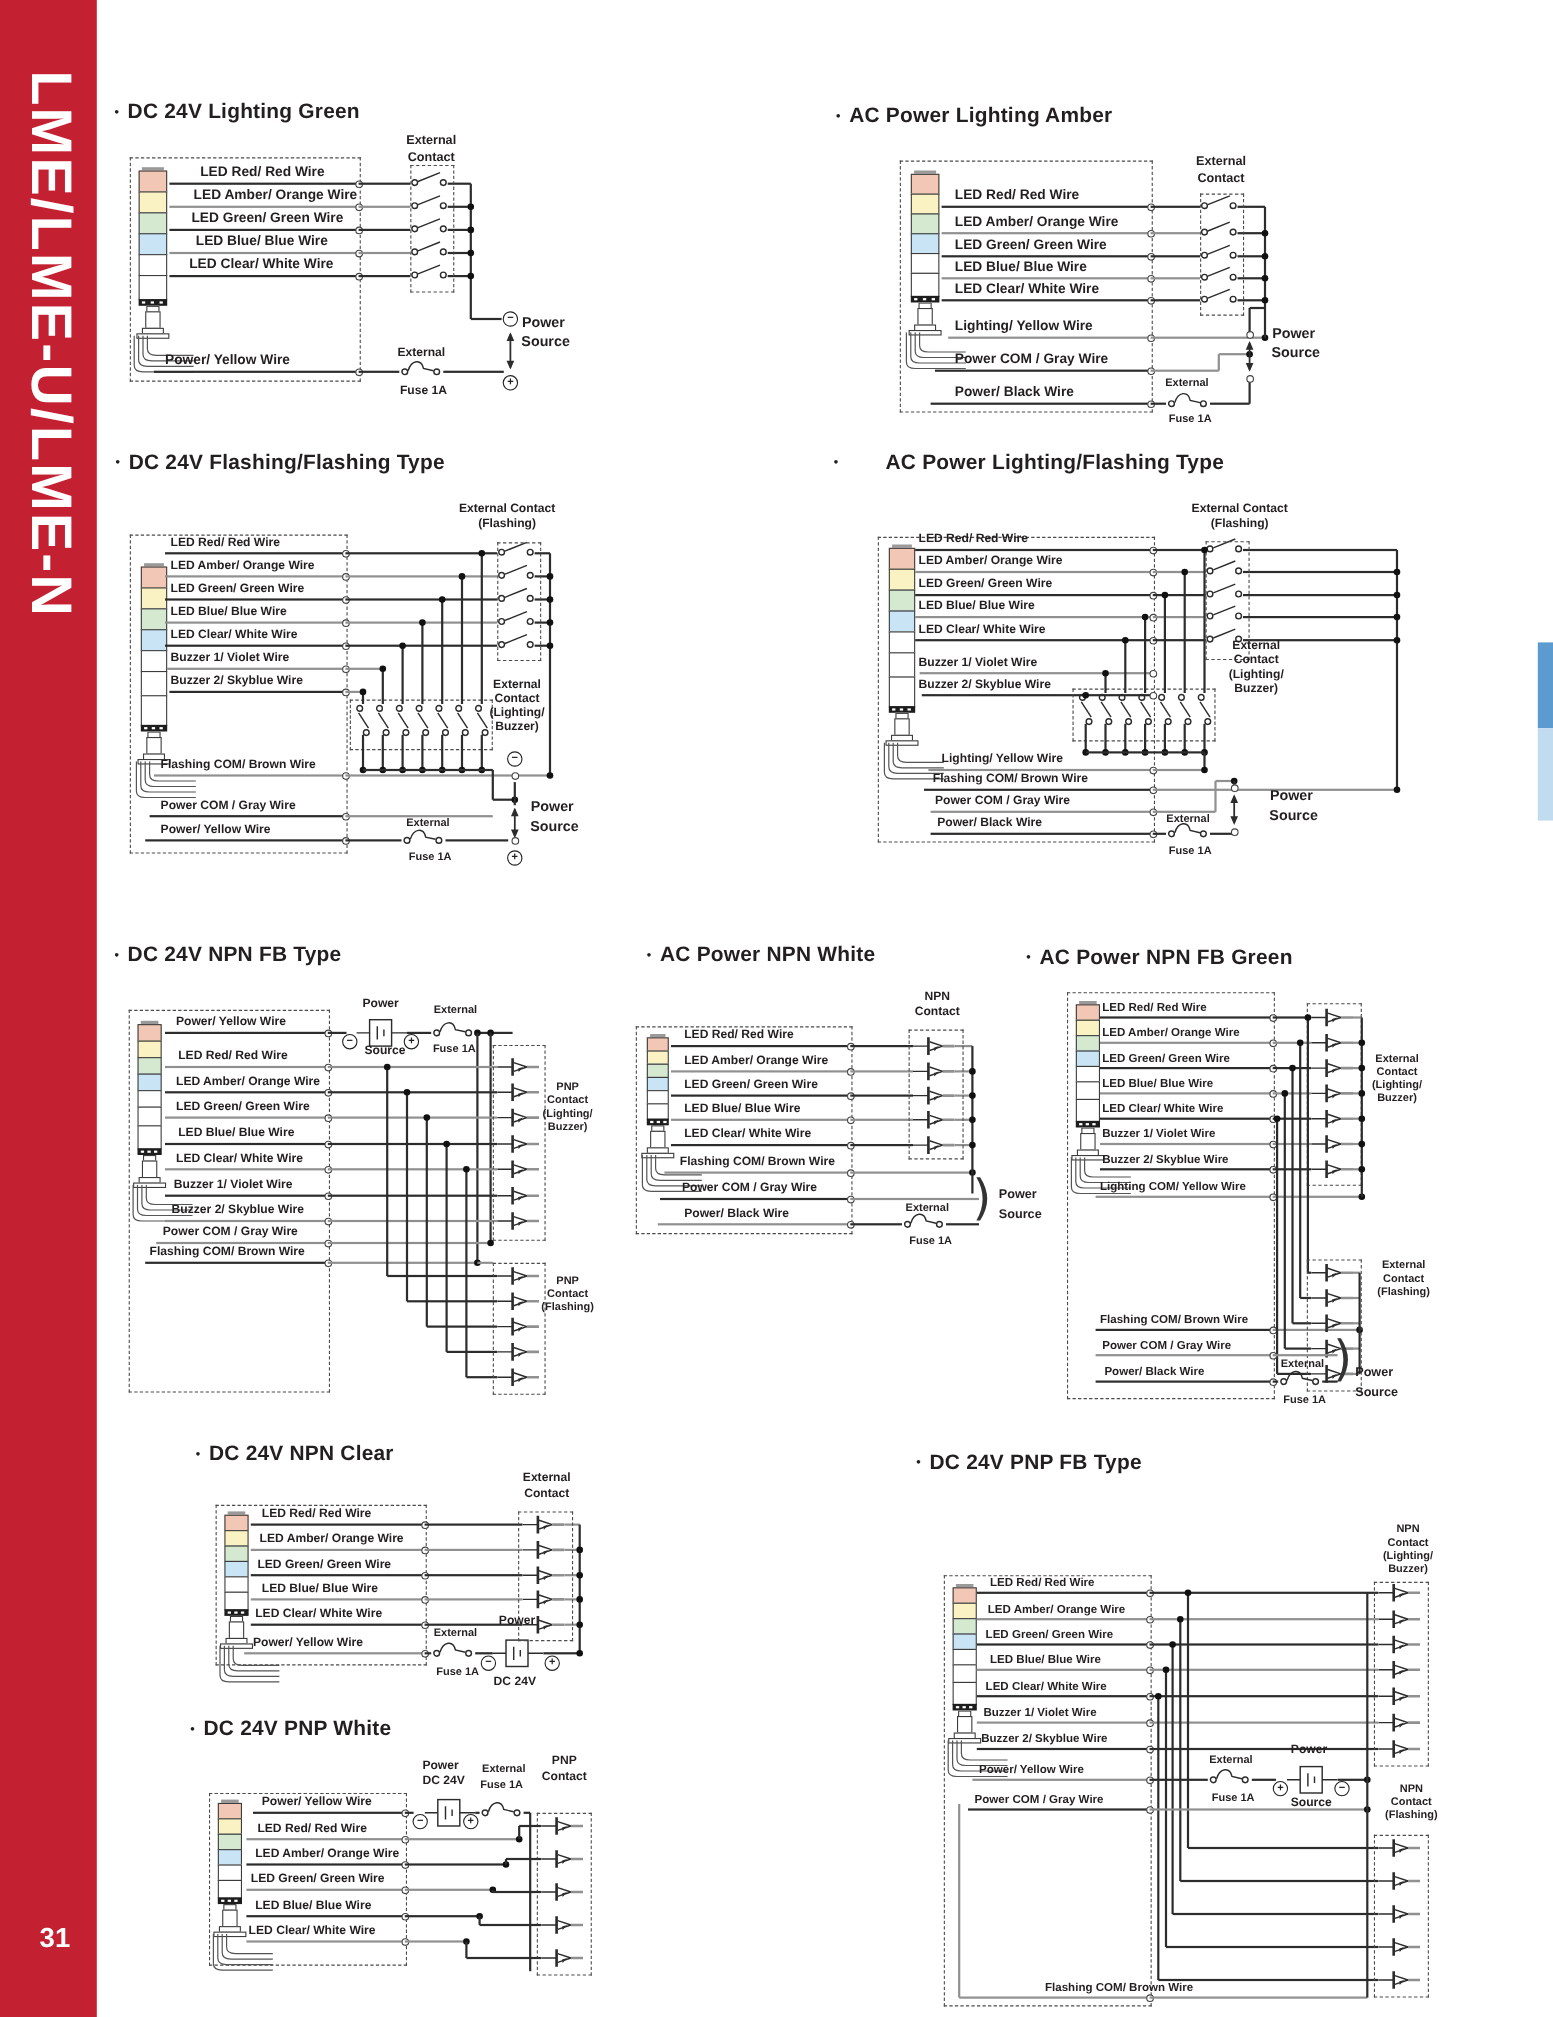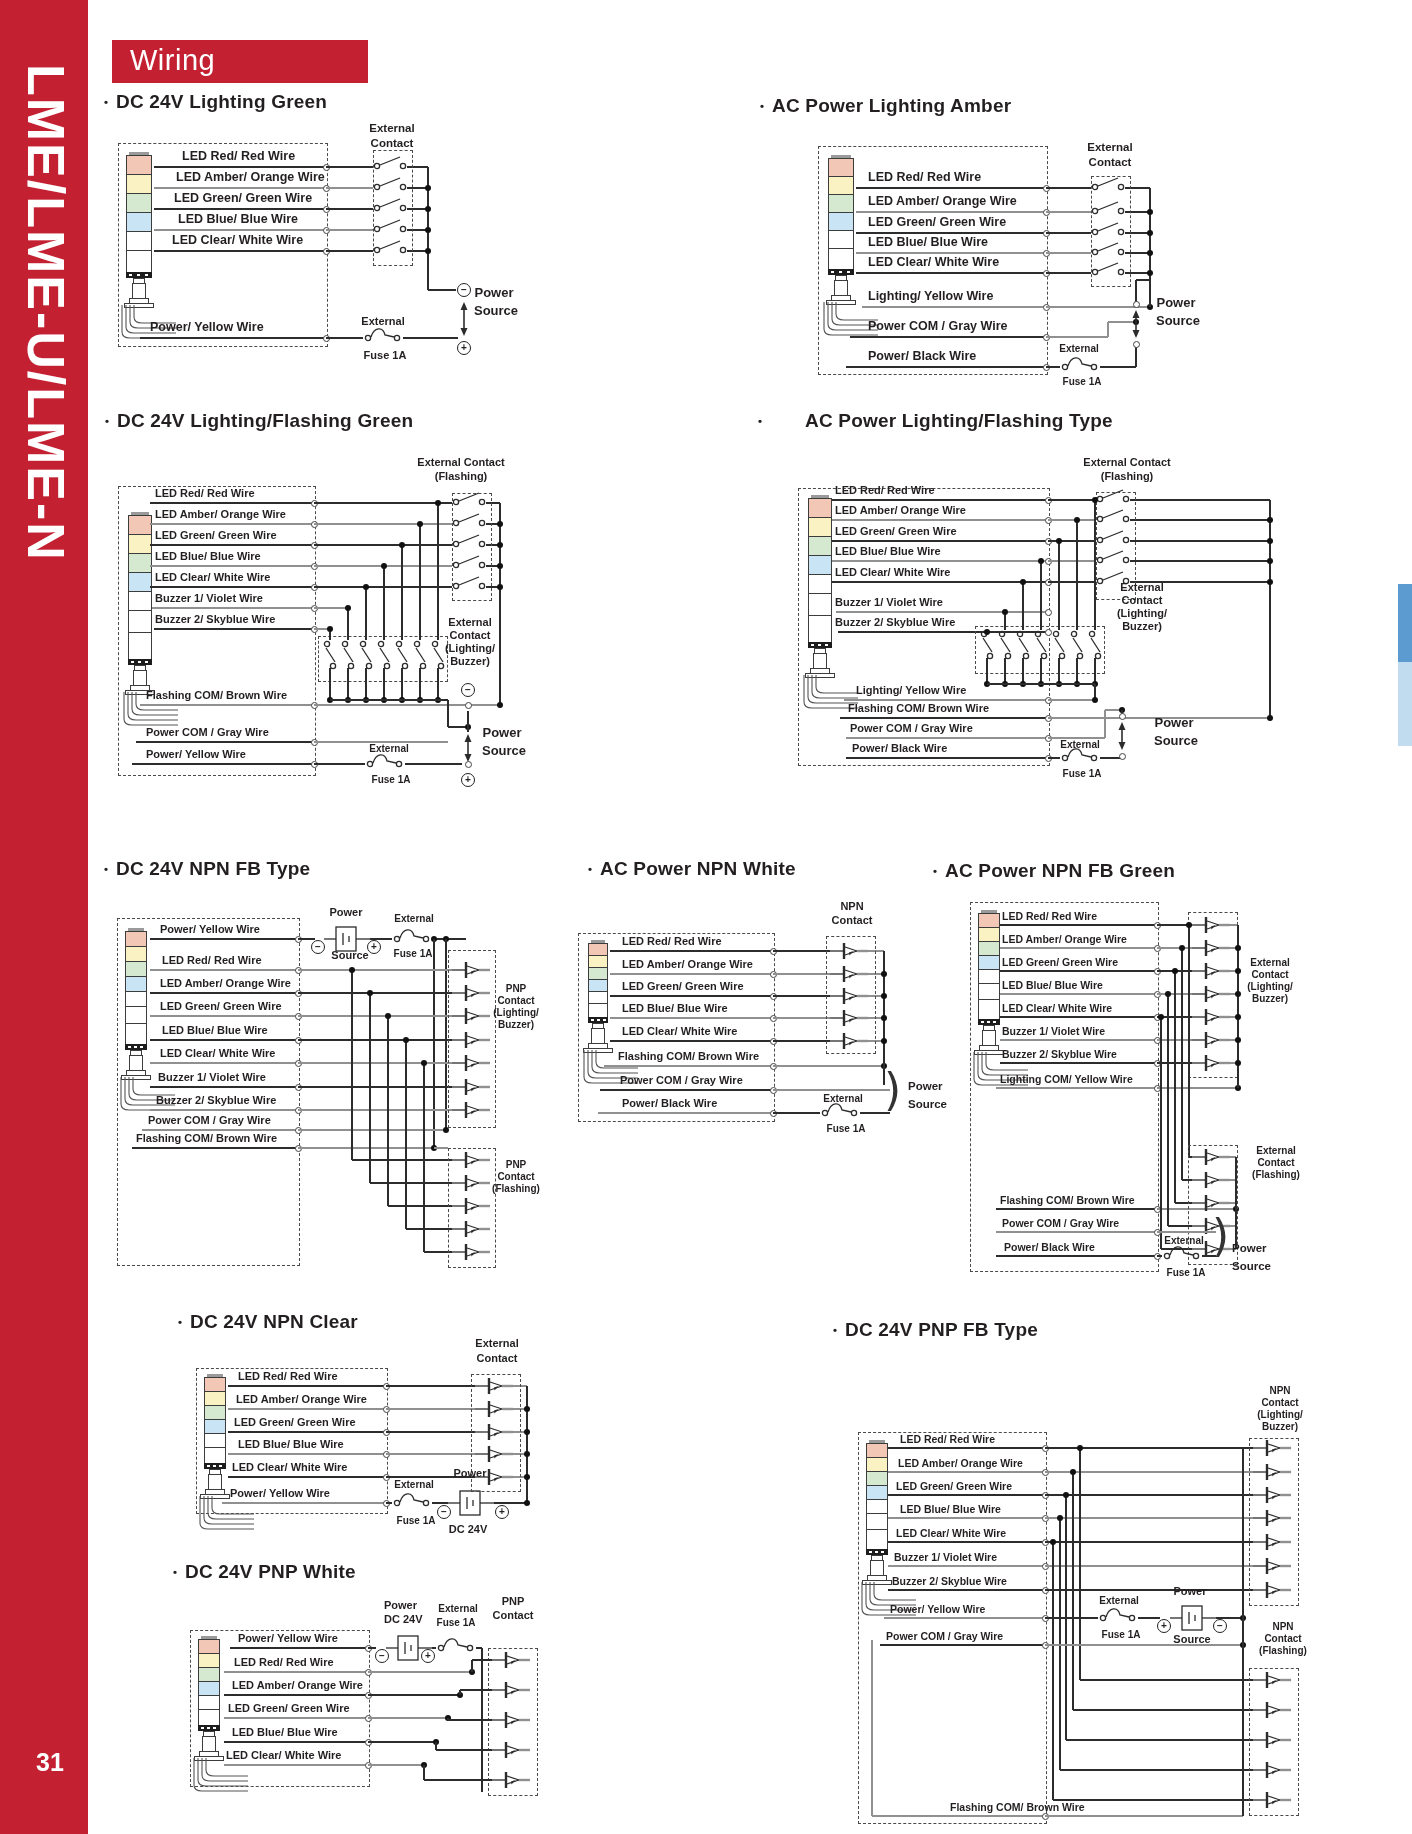--- a/index.html
+++ b/index.html
@@ -37,23 +37,20 @@
   .tab2{position:absolute;left:1398px;top:662px;width:14px;height:84px;background:#c2dcef;}
 </style>
 </head>
 <body>
 
 <div id="stage">
   <div class="sidebar">
     <div class="sidebar-label">LME/LME-U/LME-N</div>
     <div class="pagenum">31</div>
   </div>
-  <div class="wiringbox">
-    <span class="txt t29">Wiring</span>
-  </div>
   <div class="tab1"></div>
   <div class="tab2"></div>
 <div class="txt a12" style="left: 104px; top: 96px;">•</div>
     <div class="txt t19" style="left: 116px; top: 92px;">DC 24V Lighting Green</div>
     <div class="dbox" style="left: 118px; top: 143px; width: 208px; height: 202px;"></div>
     <div class="tbar" style="left: 129px; top: 152px; width: 20px; height: 3px; background: rgb(154, 154, 154);"></div>
     <div class="tseg" style="left: 126px; top: 155px; width: 26px; height: 20px; background: rgb(242, 199, 181);"></div>
     <div class="tseg" style="left: 126px; top: 174px; width: 26px; height: 20px; background: rgb(251, 242, 196);"></div>
     <div class="tseg" style="left: 126px; top: 193px; width: 26px; height: 20px; background: rgb(213, 232, 208);"></div>
     <div class="tseg" style="left: 126px; top: 212px; width: 26px; height: 20px; background: rgb(200, 228, 245);"></div>
@@ -265,21 +262,21 @@
         <line x1="5" y1="2" x2="5" y2="26" stroke="#2c2c2c" stroke-width="1.6"></line>
         <polygon points="5,0 1.5,8 8.5,8" fill="#2c2c2c"></polygon>
         <polygon points="5,28 1.5,20 8.5,20" fill="#2c2c2c"></polygon>
       </svg></div>
     <div class="term" style="left: 1132.5px; top: 340.5px;"></div>
     <div class="txt a13 ctr" style="left: 1176px; top: 296px;">Power</div>
     <div class="txt a13 ctr" style="left: 1178px; top: 314px;">Source</div>
     <div class="txt a10 ctr" style="left: 1079px; top: 344px;">External</div>
     <div class="txt a10 ctr" style="left: 1082px; top: 377px;">Fuse 1A</div>
     <div class="txt a12" style="left: 105px; top: 415px;">•</div>
-    <div class="txt t19" style="left: 117px; top: 411px;">DC 24V Lighting/Flashing Green</div>
+    <div class="txt t19" style="left: 117px; top: 411px;">DC 24V Flashing/Flashing Type</div>
     <div class="dbox" style="left: 118px; top: 486px; width: 196px; height: 288px;"></div>
     <div class="tbar" style="left: 131px; top: 512px; width: 18px; height: 3px; background: rgb(154, 154, 154);"></div>
     <div class="tseg" style="left: 128px; top: 515px; width: 24px; height: 20px; background: rgb(242, 199, 181);"></div>
     <div class="tseg" style="left: 128px; top: 534px; width: 24px; height: 20px; background: rgb(251, 242, 196);"></div>
     <div class="tseg" style="left: 128px; top: 553px; width: 24px; height: 20px; background: rgb(213, 232, 208);"></div>
     <div class="tseg" style="left: 128px; top: 572px; width: 24px; height: 20px; background: rgb(200, 228, 245);"></div>
     <div class="tseg" style="left: 128px; top: 591px; width: 24px; height: 20px; background: rgb(255, 255, 255);"></div>
     <div class="tseg" style="left: 128px; top: 610px; width: 24px; height: 23px; background: rgb(255, 255, 255);"></div>
     <div class="tseg" style="left: 128px; top: 632px; width: 24px; height: 28px; background: rgb(255, 255, 255);"></div>
     <div class="tbar" style="left: 128px; top: 659px; width: 24px; height: 6px; background: rgb(29, 29, 29);"></div>

